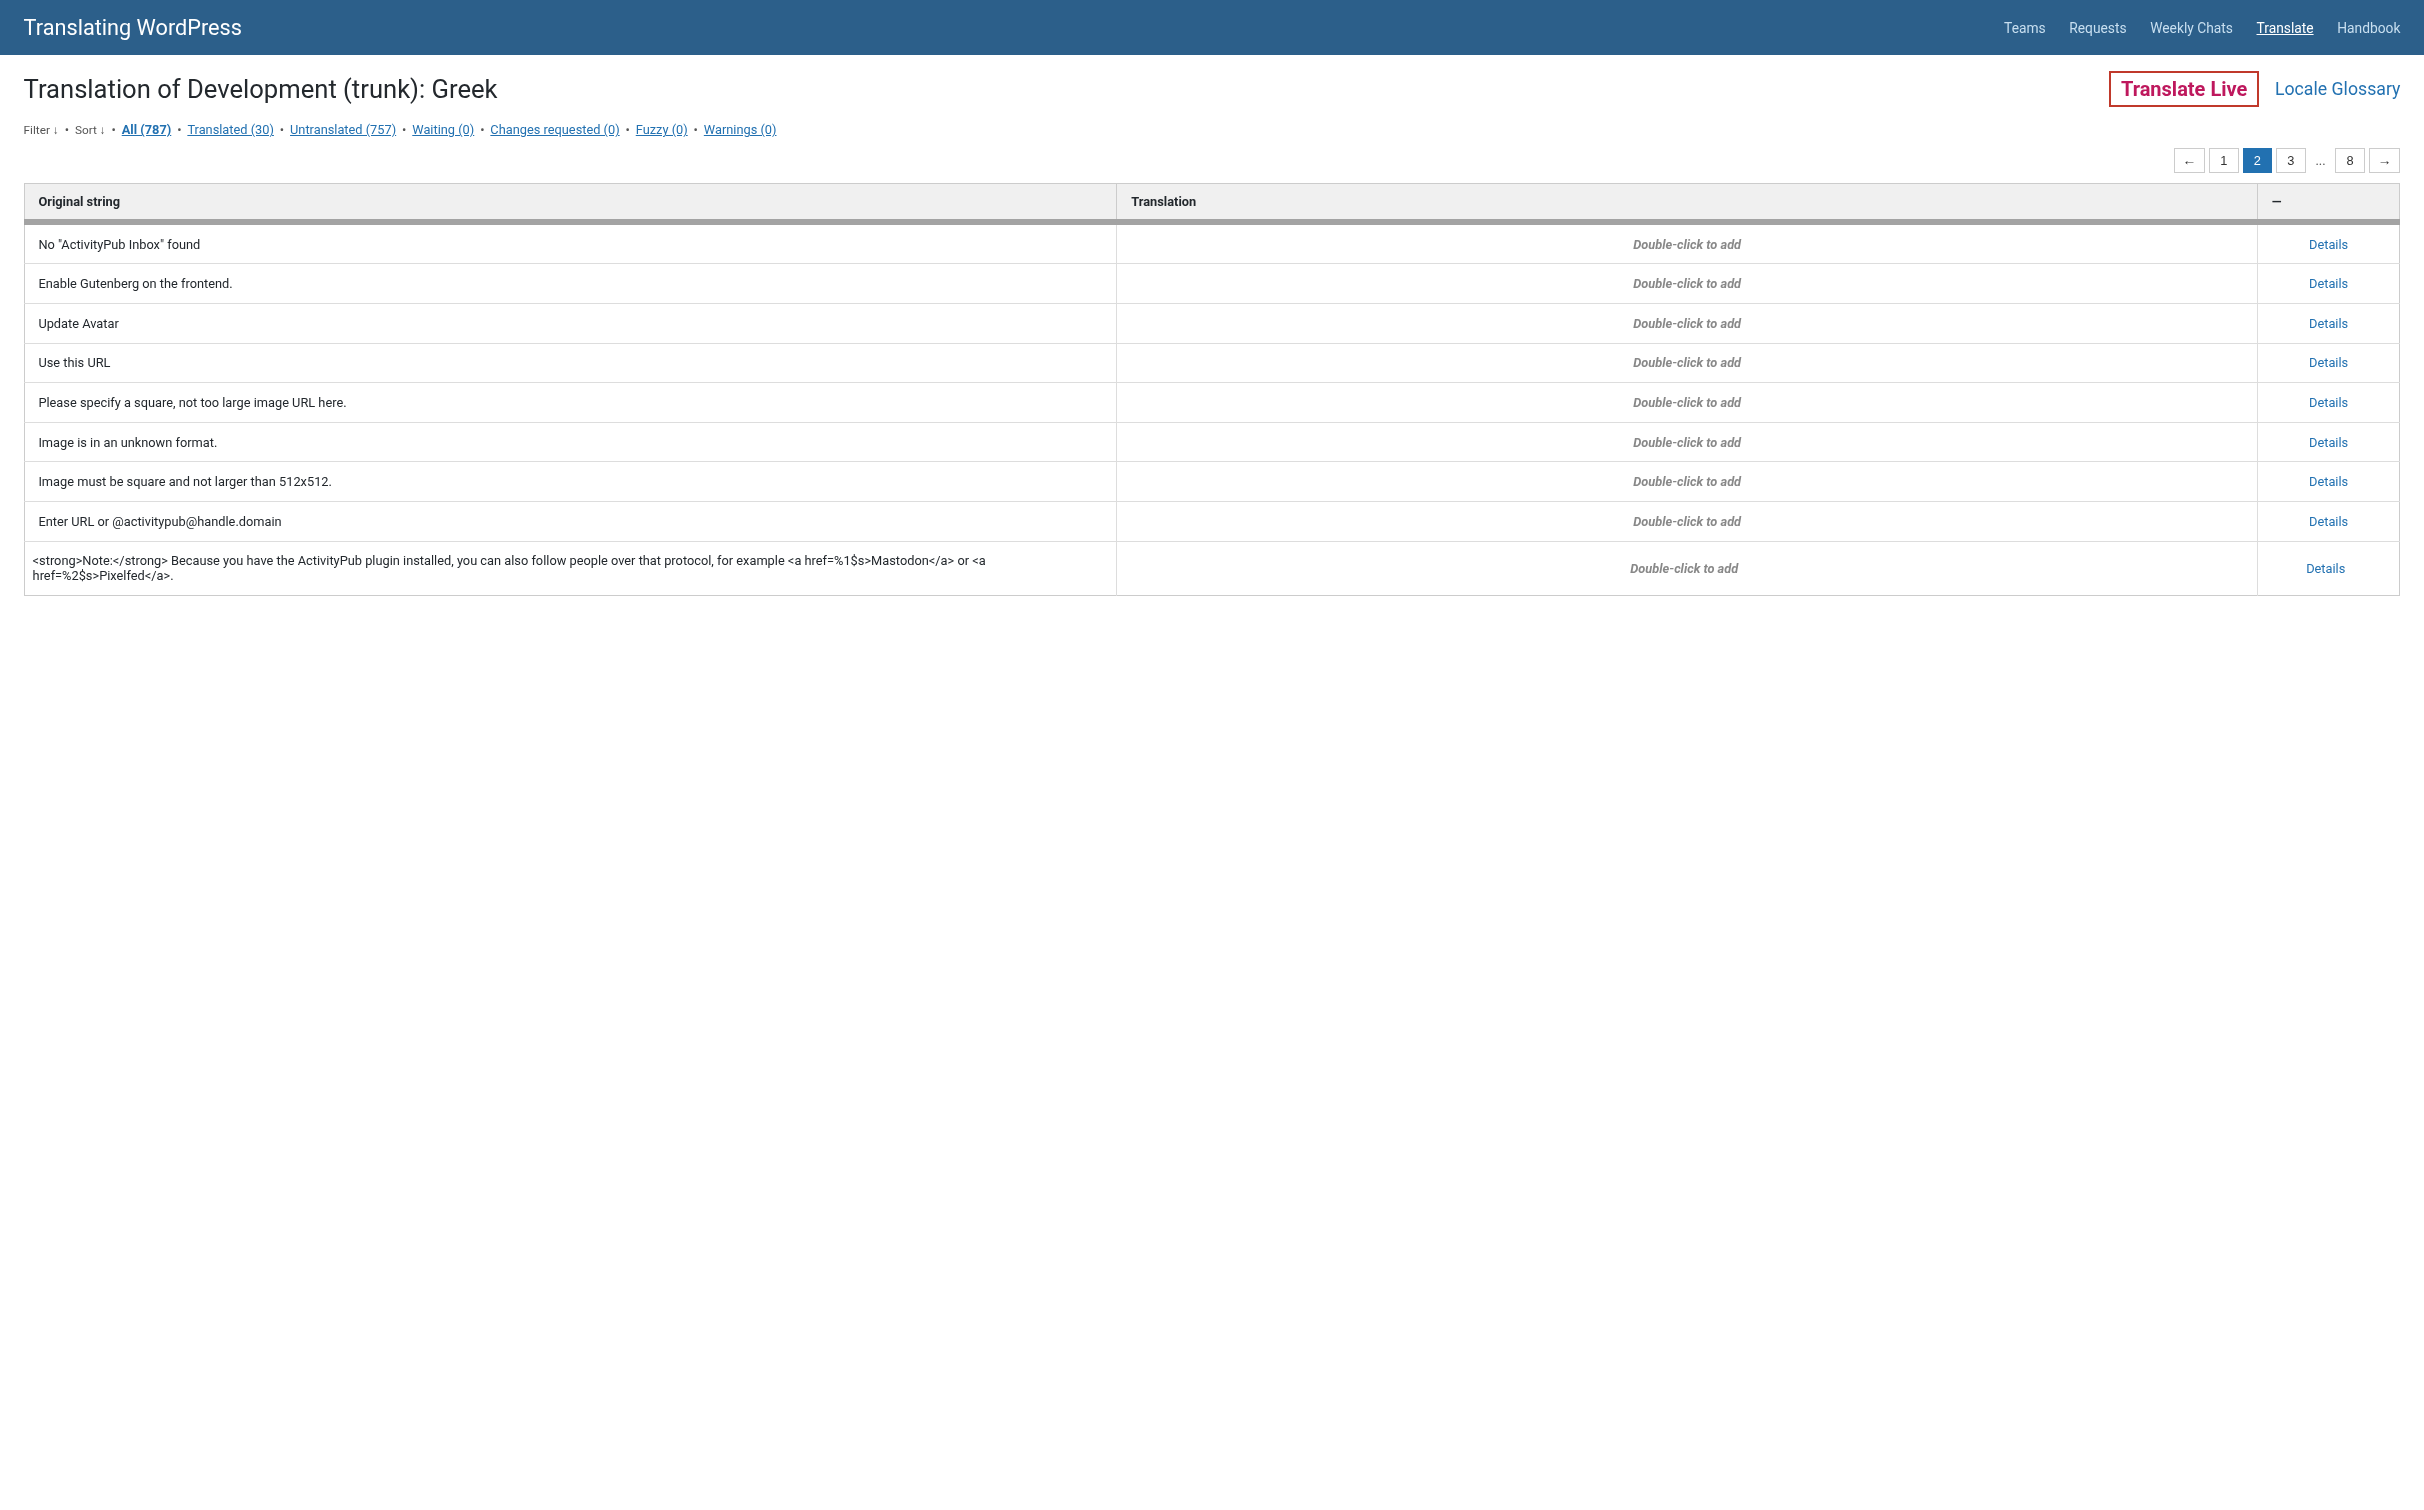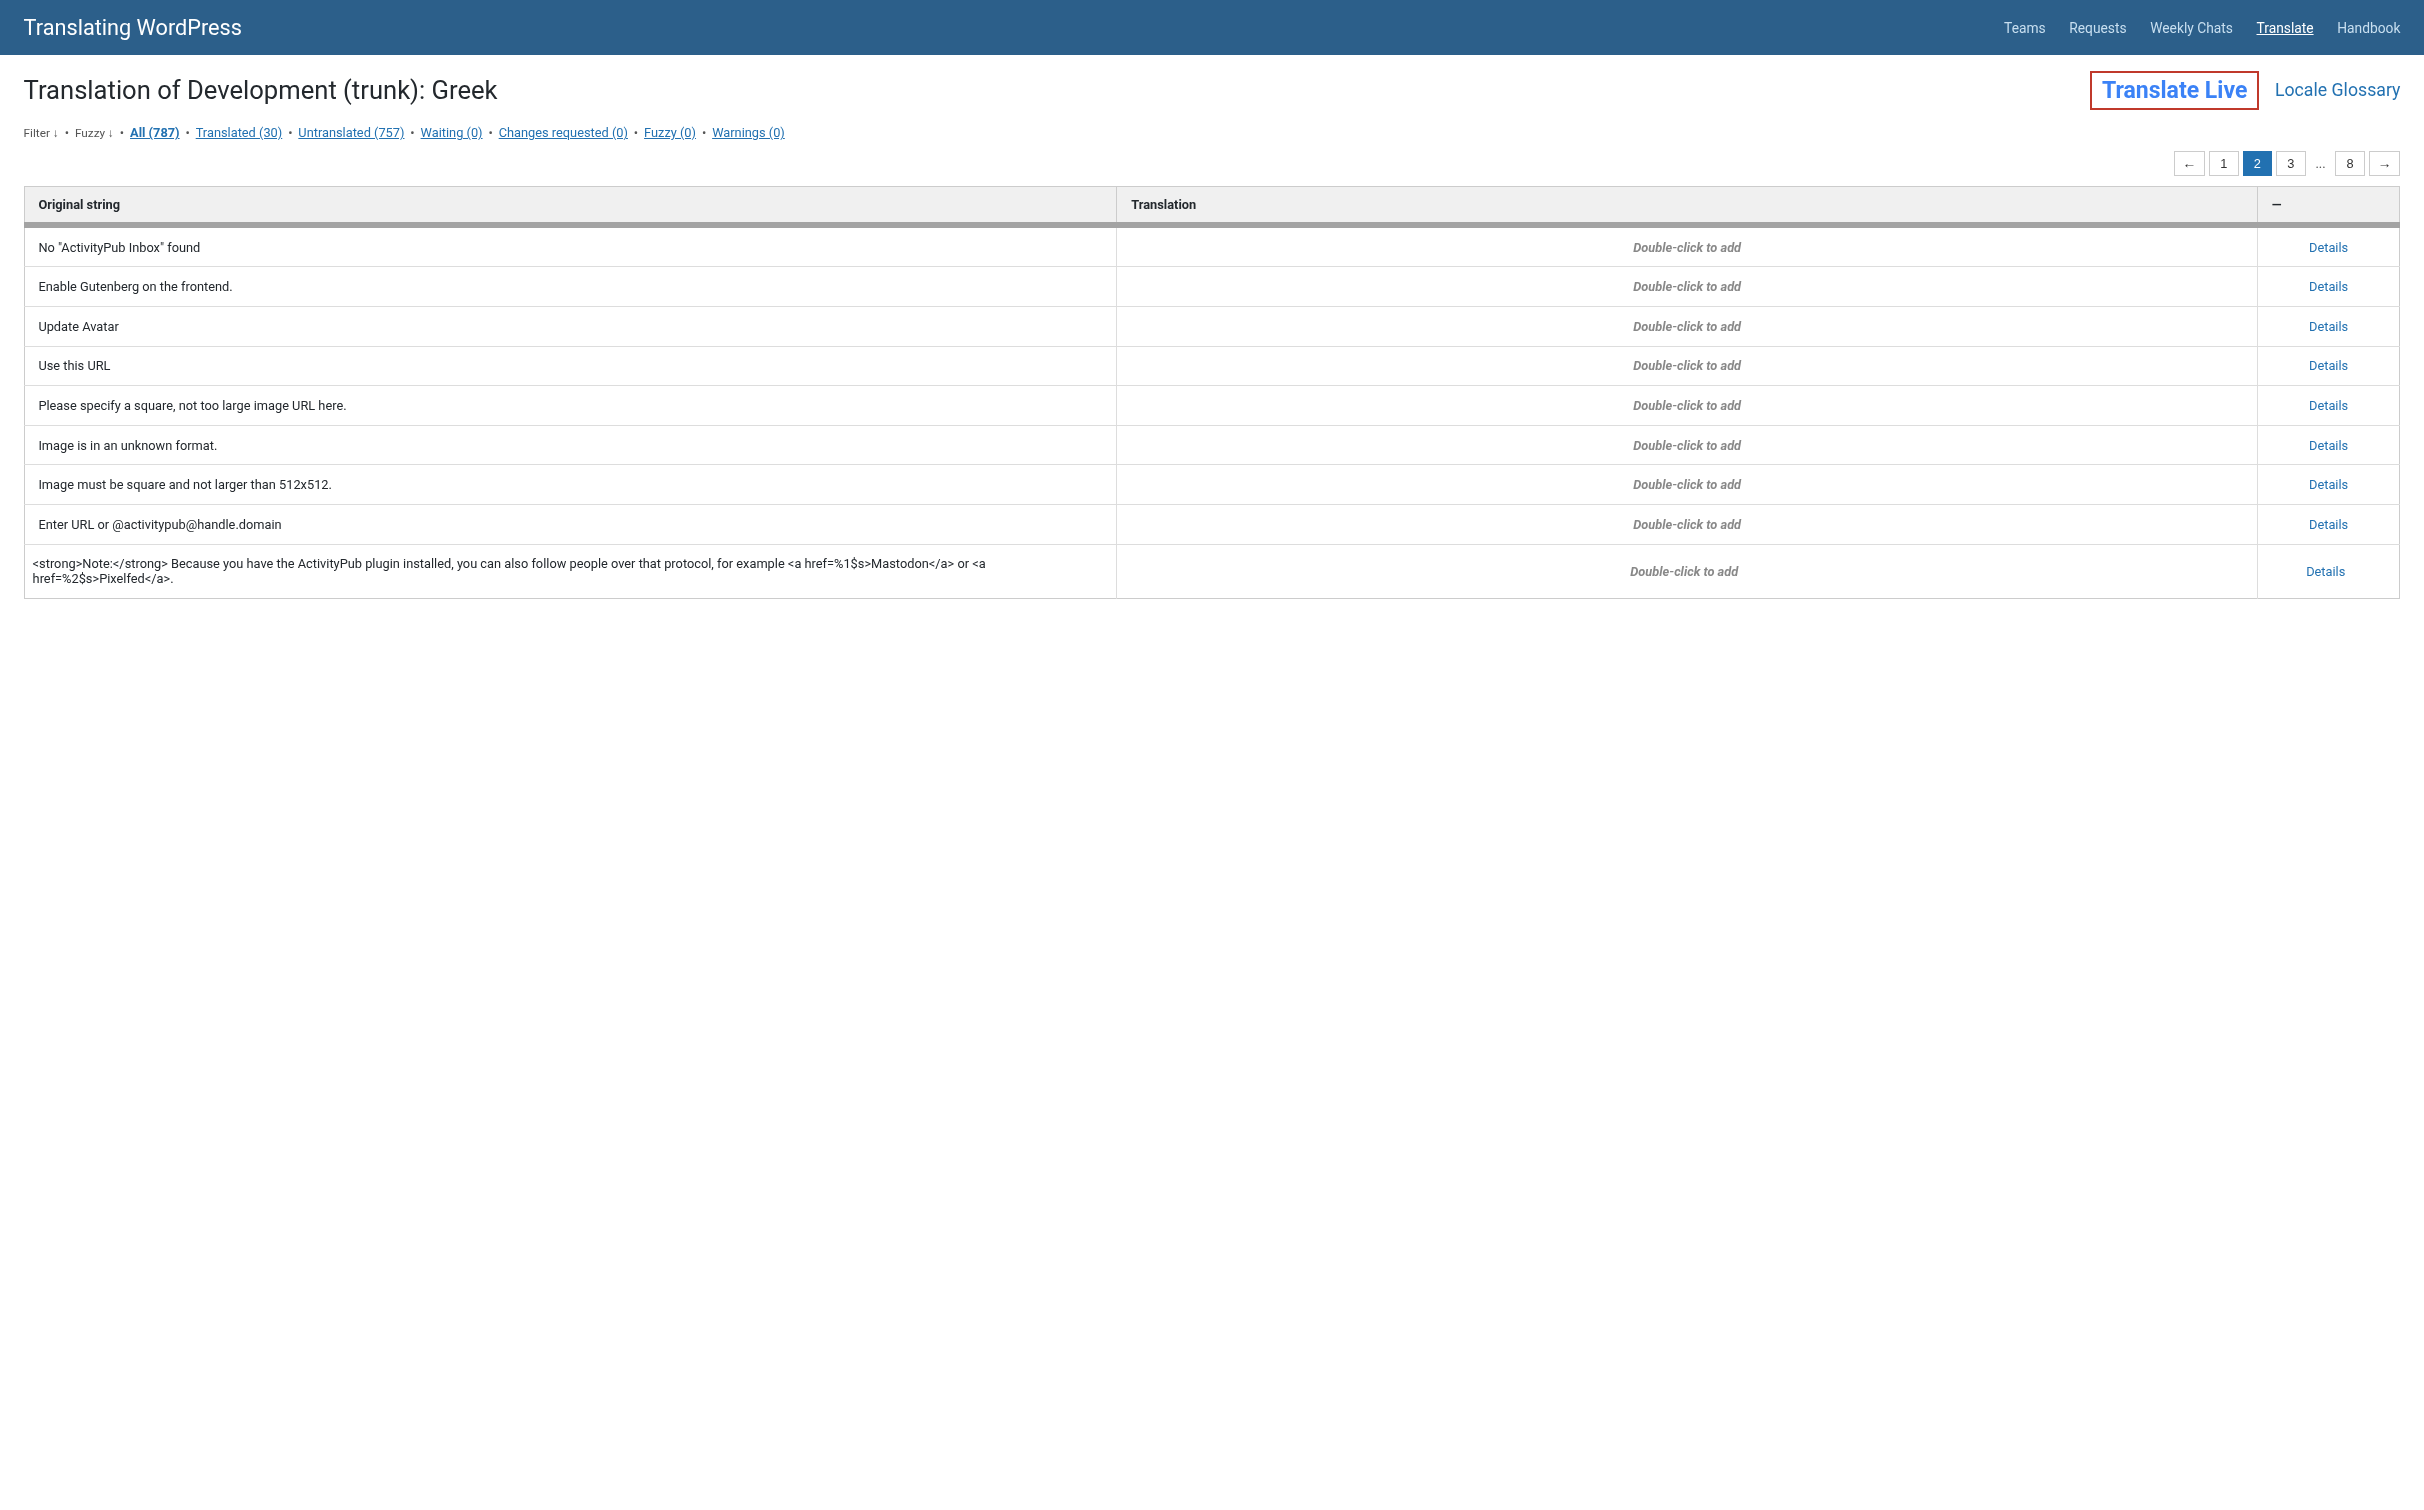--- a/index.html
+++ b/index.html
@@ -65,22 +65,22 @@
       font-size: 25.6px;
       font-weight: 400;
       color: #23282d;
     }
     #title-actions {
       display: flex;
       align-items: center;
       gap: 15.8px;
     }
     #translate-live-btn {
-      color: #3b82f6;
-      font-size: 23px;
+      color: #be185d;
+      font-size: 20px;
       font-weight: 700;
       border: 2px solid #c0392b;
       padding: 3.9px 9.9px;
       cursor: pointer;
       text-decoration: none;
       text-align: center;
     }
     #locale-glossary-link {
       color: #2271b1;
       font-size: 17.7px;
@@ -205,21 +205,21 @@
     <div id="title-actions">
       <a id="translate-live-btn">Translate Live</a>
       <a id="locale-glossary-link">Locale Glossary</a>
     </div>
   </div>
 
   <div id="filter-bar">
 
   <span class="filter-arrow">Filter ↓</span>
       <span class="dot">•</span>
-      <span class="filter-arrow">Fuzzy ↓</span>
+      <span class="filter-arrow">Sort ↓</span>
       <span class="dot">•</span>
       <a class="filter-link active">All (787)</a>
       <span class="dot">•</span>
       <a class="filter-link">Translated (30)</a>
       <span class="dot">•</span>
       <a class="filter-link">Untranslated (757)</a>
       <span class="dot">•</span>
       <a class="filter-link">Waiting (0)</a>
       <span class="dot">•</span>
       <a class="filter-link">Changes requested (0)</a>

